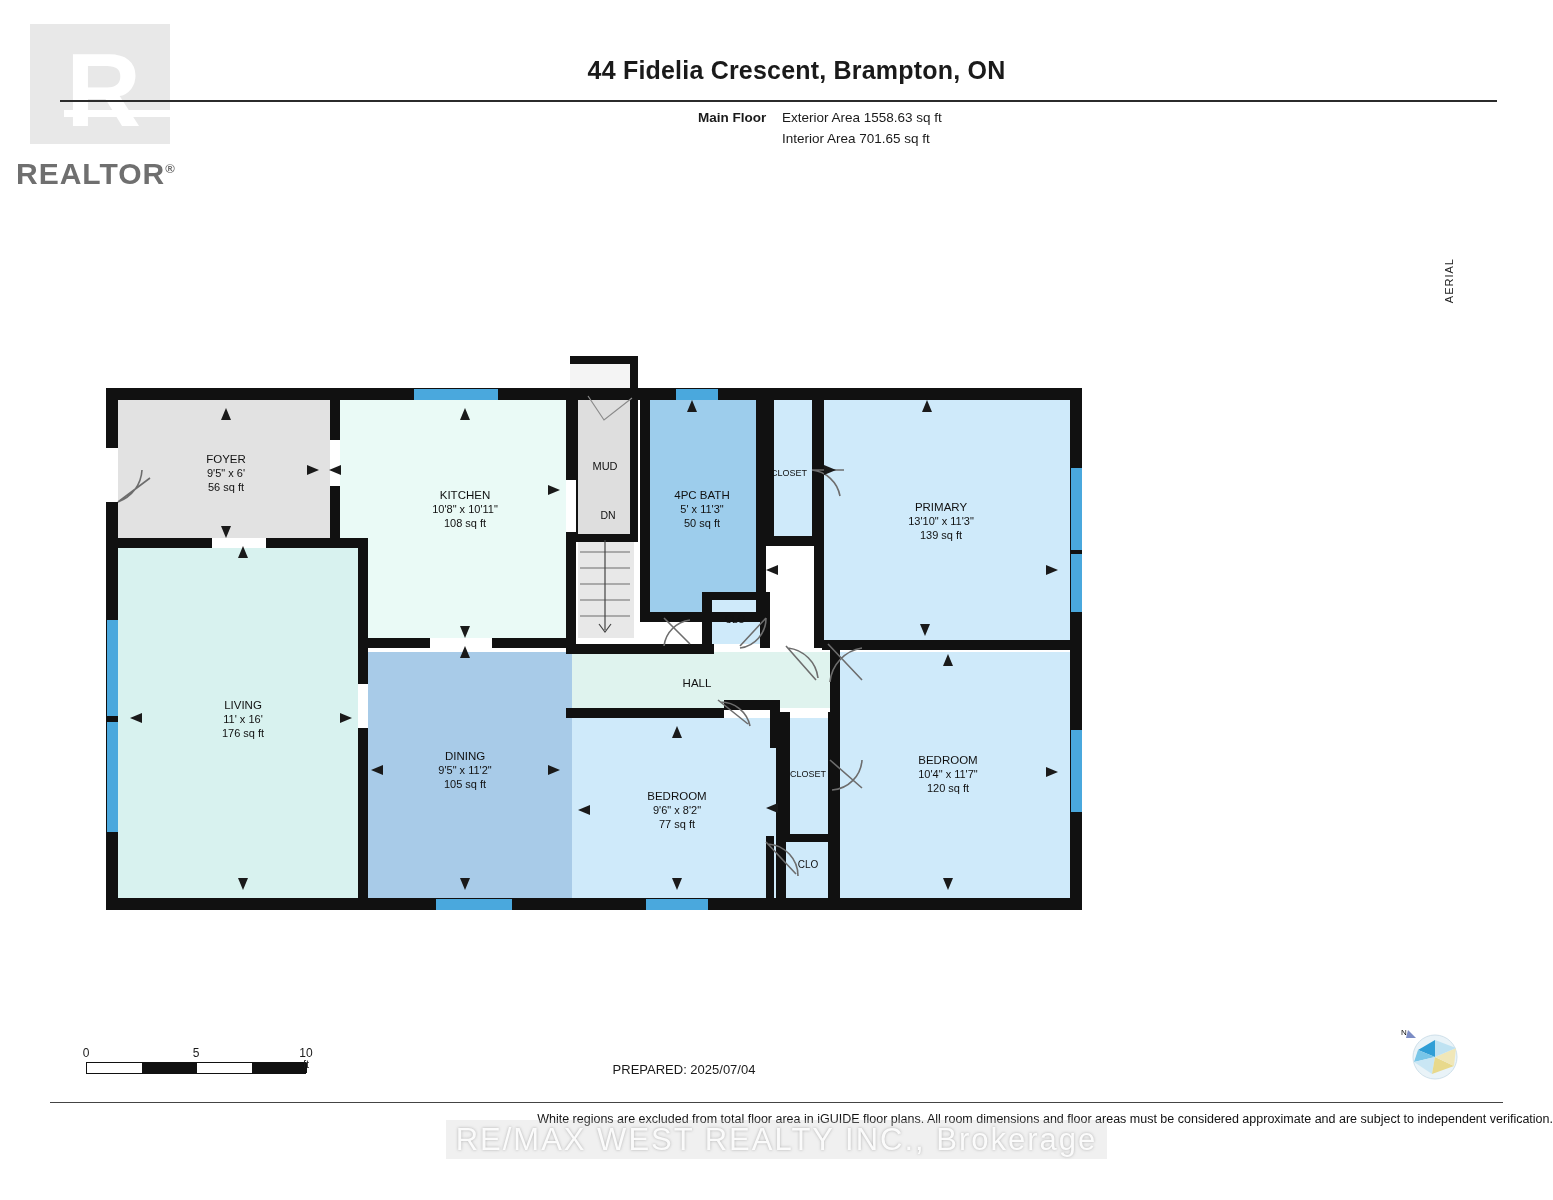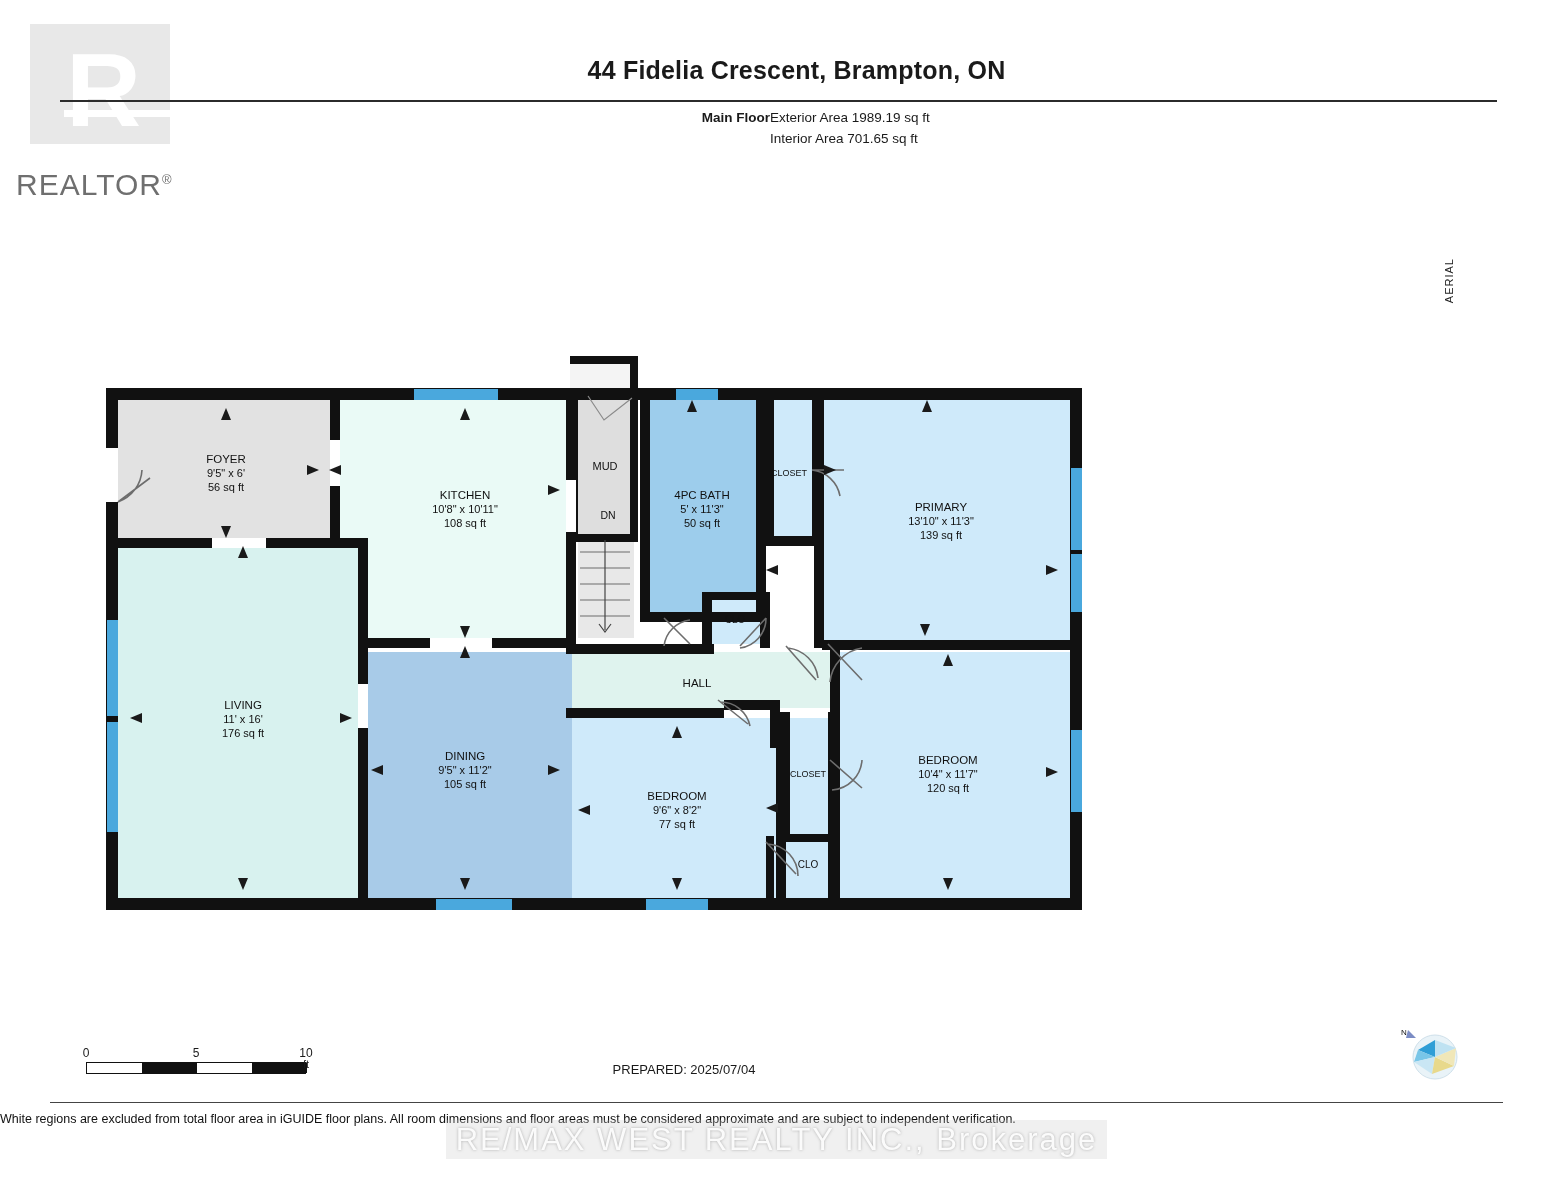--- a/index.html
+++ b/index.html
@@ -22,38 +22,38 @@
   #realtor-logo .rletter {
     position:absolute; left:58px; top:28px;
     font-family:"Liberation Sans", sans-serif;
     font-size:104px; font-weight:bold; color:#ffffff; line-height:1;
   }
   #realtor-logo .rbar {
     position:absolute; left:56px; top:100px; width:130px; height:7px;
     background:#ffffff;
   }
   #realtor-logo .rtext {
-    position:absolute; left:8px; top:158px;
-    font-size:30px; letter-spacing:1px; color:#6f6f6f; font-weight:400;
+    position:absolute; left:8px; top:147px;
+    font-size:30px; letter-spacing:1px; color:#6f6f6f; font-weight:700;
   }
   #realtor-logo .rtext sup { font-size:13px; }
 
   #page-title {
     position:absolute; left:0; top:56px; width:1553px; text-align:center;
     font-size:25px; font-weight:bold; letter-spacing:0.2px;padding-left:20px;
   }
   #title-rule {
     position:absolute; left:60px; top:100px; width:1437px; height:2px;
     background:#2b2b2b;
   }
   #floor-info {
     position:absolute; left:698px; top:110px; font-size:13.5px;
   }
   #floor-info .row { display:flex; margin-bottom:6px; }
-  #floor-info .lab { font-weight:bold; width:72px;text-align:right; }
+  #floor-info .lab { font-weight:bold; width:84px; }
   #floor-info .val { }
 
   #aerial-label {
     position:absolute; left:1443px; top:258px;
     font-size:11px; letter-spacing:1px; color:#222;
     writing-mode: vertical-rl; transform: rotate(180deg);
   }
 
   
   #plan { position:absolute; left:0; top:0; width:1553px; height:1200px; }
@@ -73,21 +73,21 @@
     position:absolute; left:0; top:1062px; width:1368px; text-align:center;
     font-size:13px;
   }
 
   #compass { position:absolute; left:1398px; top:1026px; width:72px; height:62px; }
 
   #disclaimer-rule {
     position:absolute; left:50px; top:1102px; width:1453px; height:1px; background:#444;
   }
   #disclaimer {
-    position:absolute; left:0; top:1112px; width:1553px; text-align:left;
+    position:absolute; left:0; top:1112px; width:1553px; text-align:right;
     font-size:12.5px; color:#111;
   }
   #brokerage {
     position:absolute; left:0; top:1122px; width:1553px; text-align:center;
     font-size:31px; font-weight:normal; letter-spacing:2px;
     color:rgba(255,255,255,0.92);
     text-shadow:0 0 3px rgba(120,120,120,0.55);
   }
   #brokerage .wm {
     background:rgba(200,200,200,0.28); padding:2px 10px;
@@ -102,21 +102,21 @@
   <div class="rbar"></div>
   <div class="rtext"><span>REALTOR</span><sup>®</sup></div>
 </div>
 
 <div id="page-title">44 Fidelia Crescent, Brampton, ON</div>
 <div id="title-rule"></div>
 
 <div id="floor-info">
   <div class="row">
     <div class="lab">Main Floor</div>
-    <div class="val">Exterior Area 1989.19 sq ft</div>
+    <div class="val">Exterior Area 1558.63 sq ft</div>
   </div>
   <div class="row">
     <div class="lab"></div>
     <div class="val">Interior Area 701.65 sq ft</div>
   </div>
 </div>
 
 <div id="aerial-label">AERIAL</div>
 
 <svg id="plan" viewBox="0 0 1553 1200">

